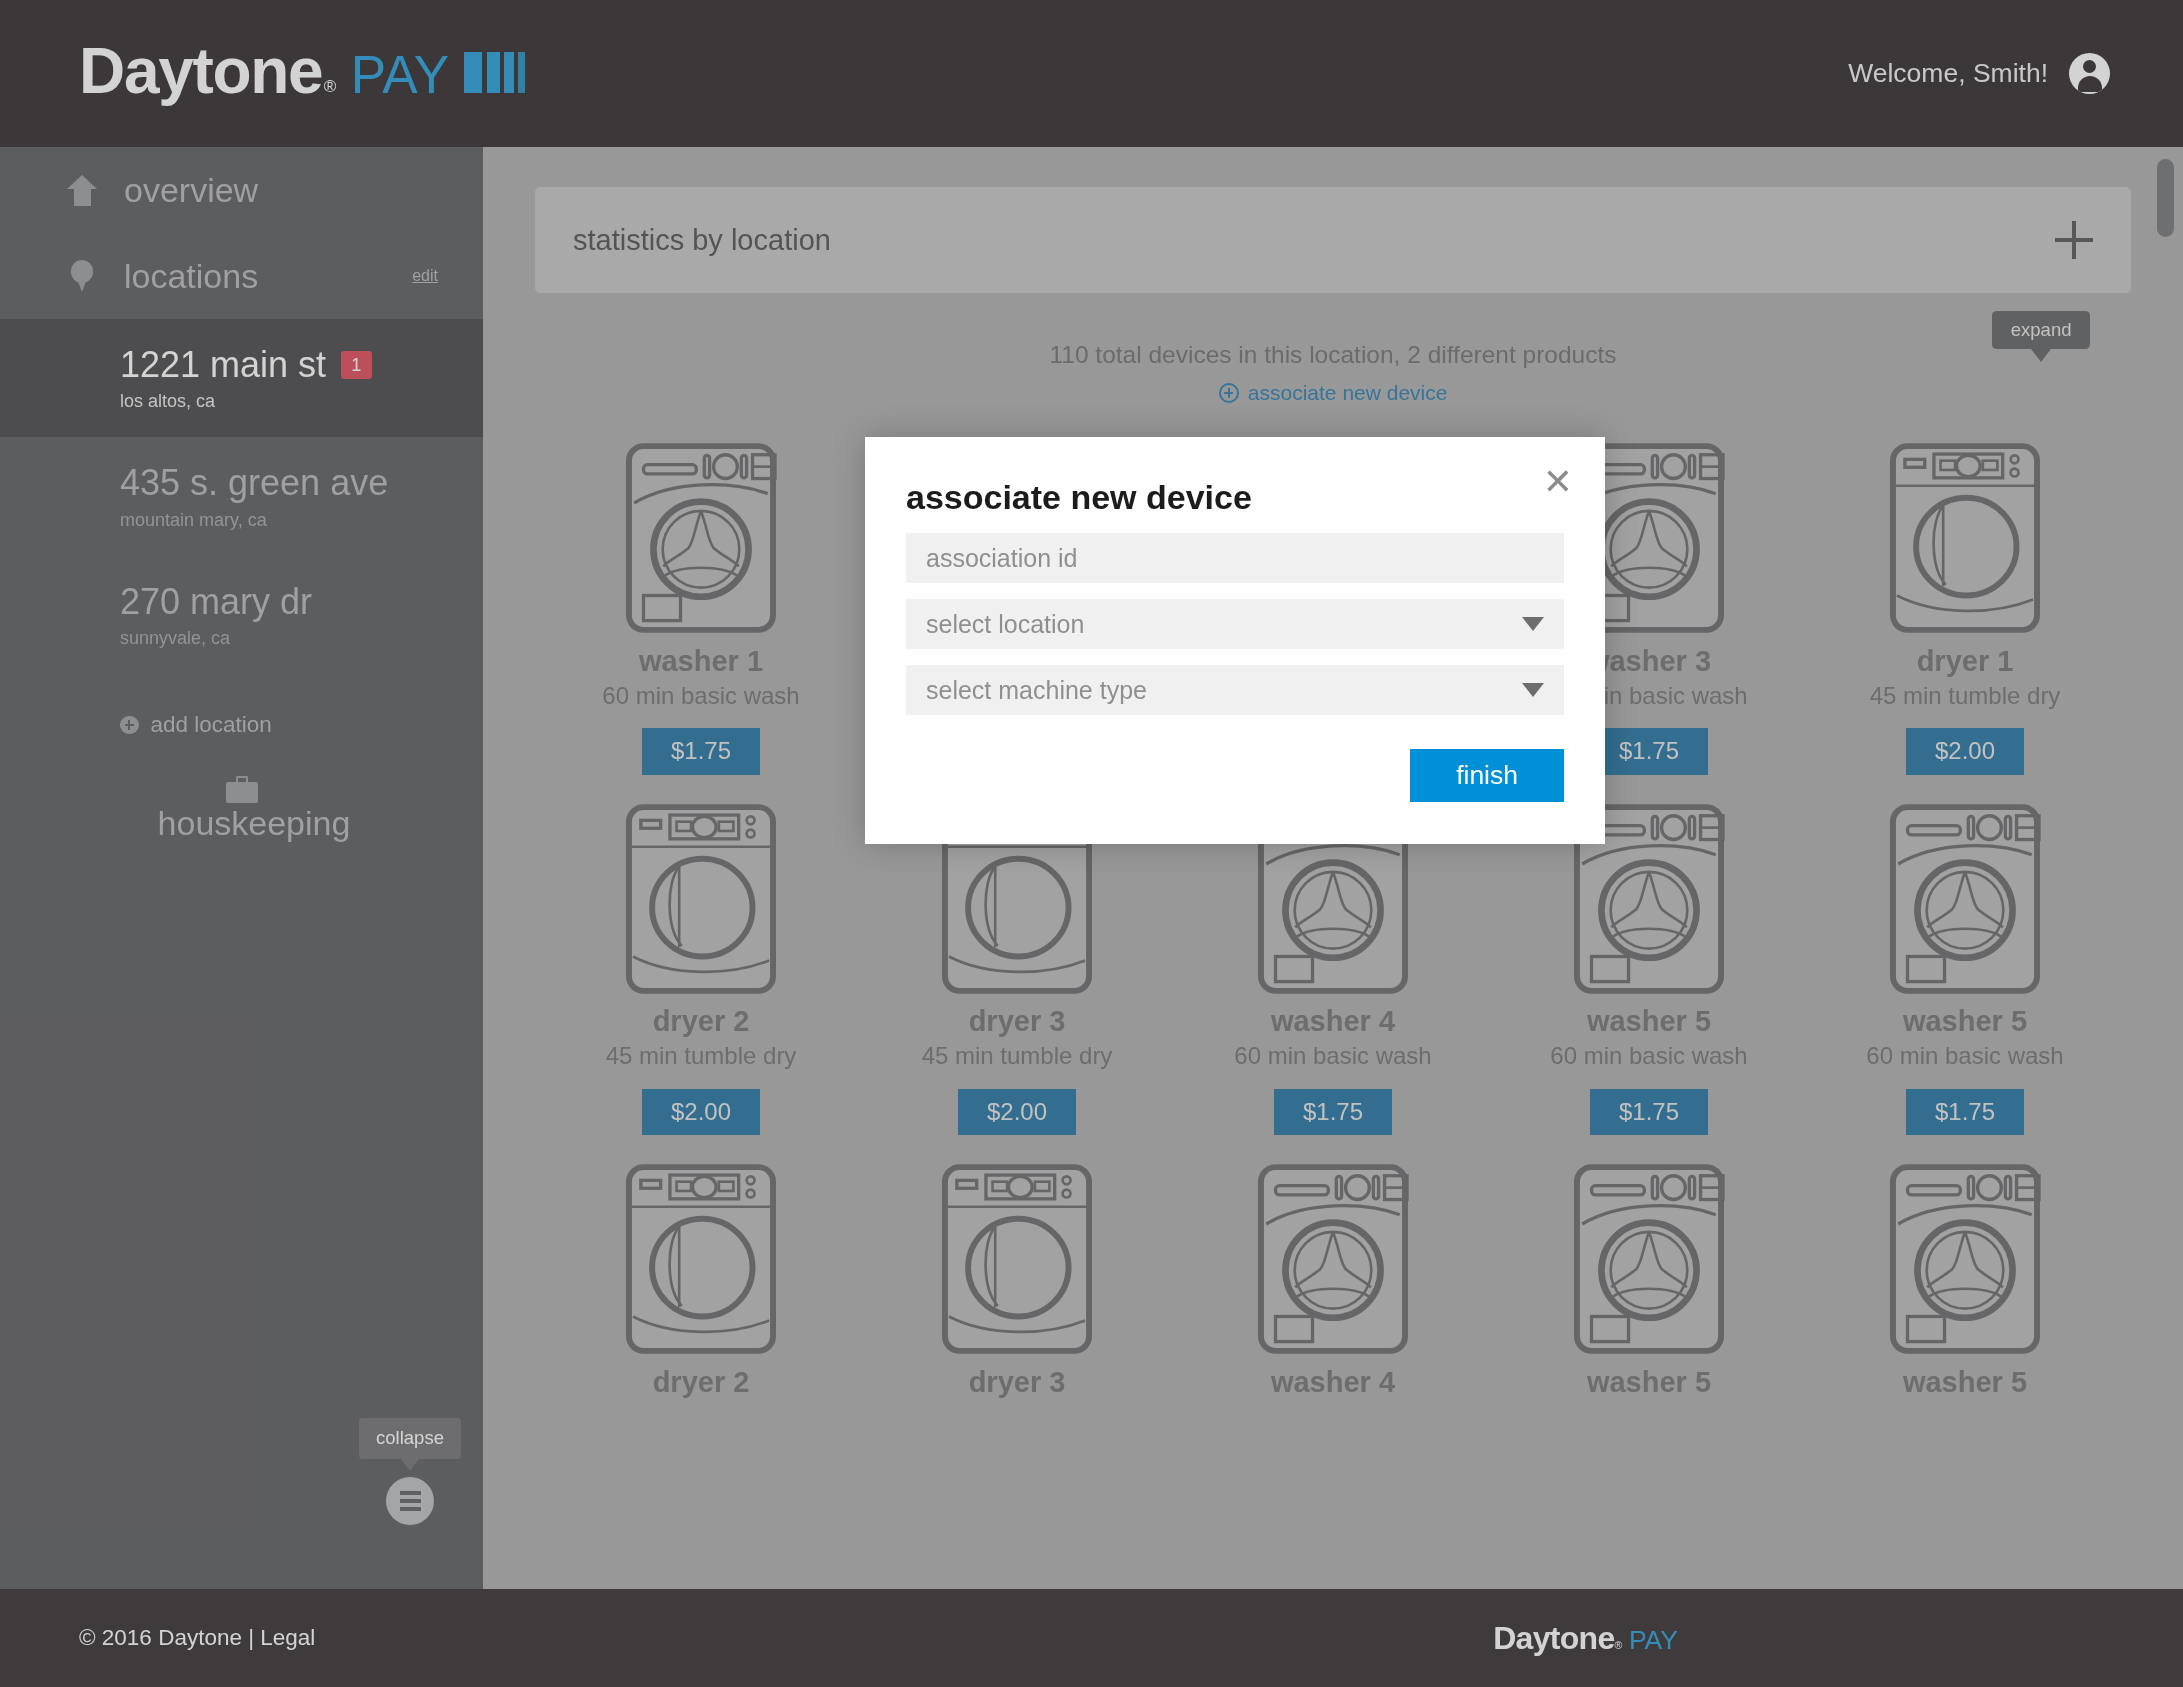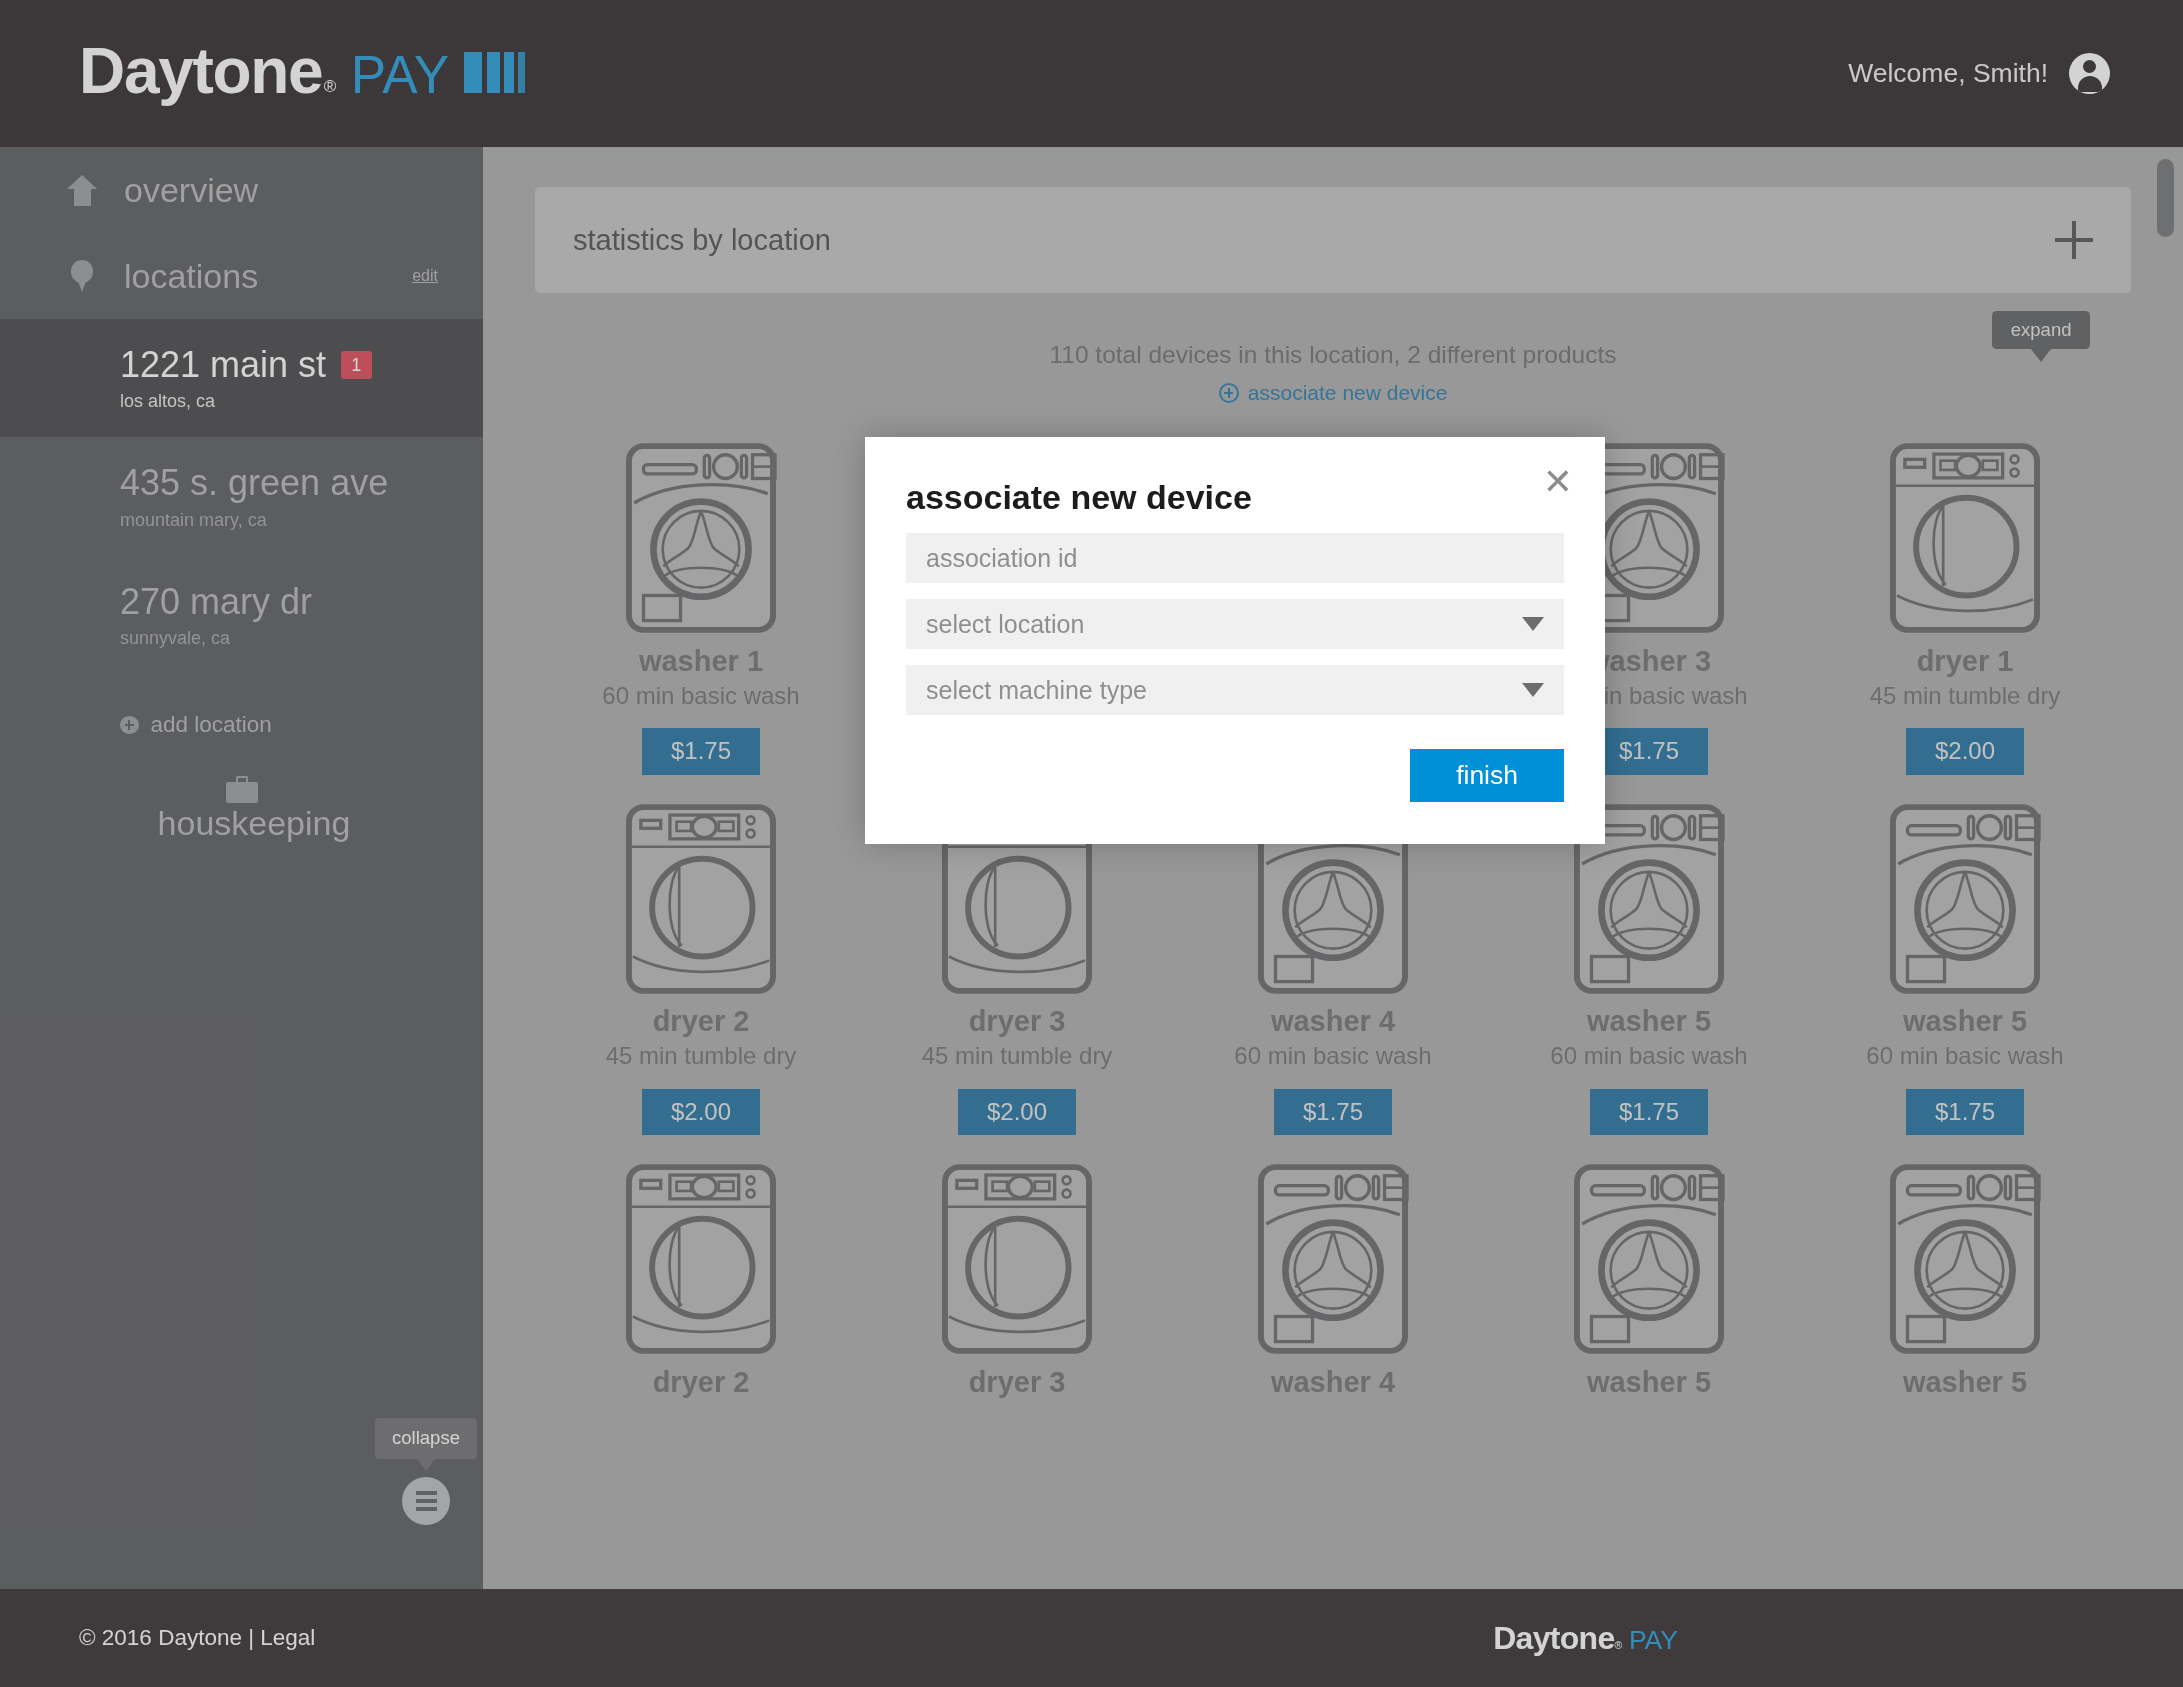--- a/index.html
+++ b/index.html
@@ -107,21 +107,21 @@
   .plus-circle-s::before, .plus-circle-s::after {
     content: ""; position: absolute; background: #555658;
   }
   .plus-circle-s::before { left: 4.6px; top: 8.3px; width: 9.3px; height: 2px; }
   .plus-circle-s::after { left: 8.3px; top: 4.6px; width: 2px; height: 9.3px; }
 
   .house-row { margin-top: 38px; flex-direction: column; }
 
   
   .collapse-wrap {
-    position: absolute; left: 360px; bottom: 64px; width: 132px;
+    position: absolute; left: 344px; bottom: 64px; width: 132px;
     display: flex; flex-direction: column; align-items: center;
   }
   .tooltip-gray {
     background: #6d6e70; color: #ffffff; font-size: 18.5px;
     padding: 9.3px 17px; border-radius: 4px; position: relative;
   }
   .tooltip-gray::after {
     content: ""; position: absolute; left: 50%; margin-left: -9.3px; bottom: -12px;
     border-left: 9.3px solid transparent; border-right: 9.3px solid transparent;
     border-top: 12px solid #6d6e70;

